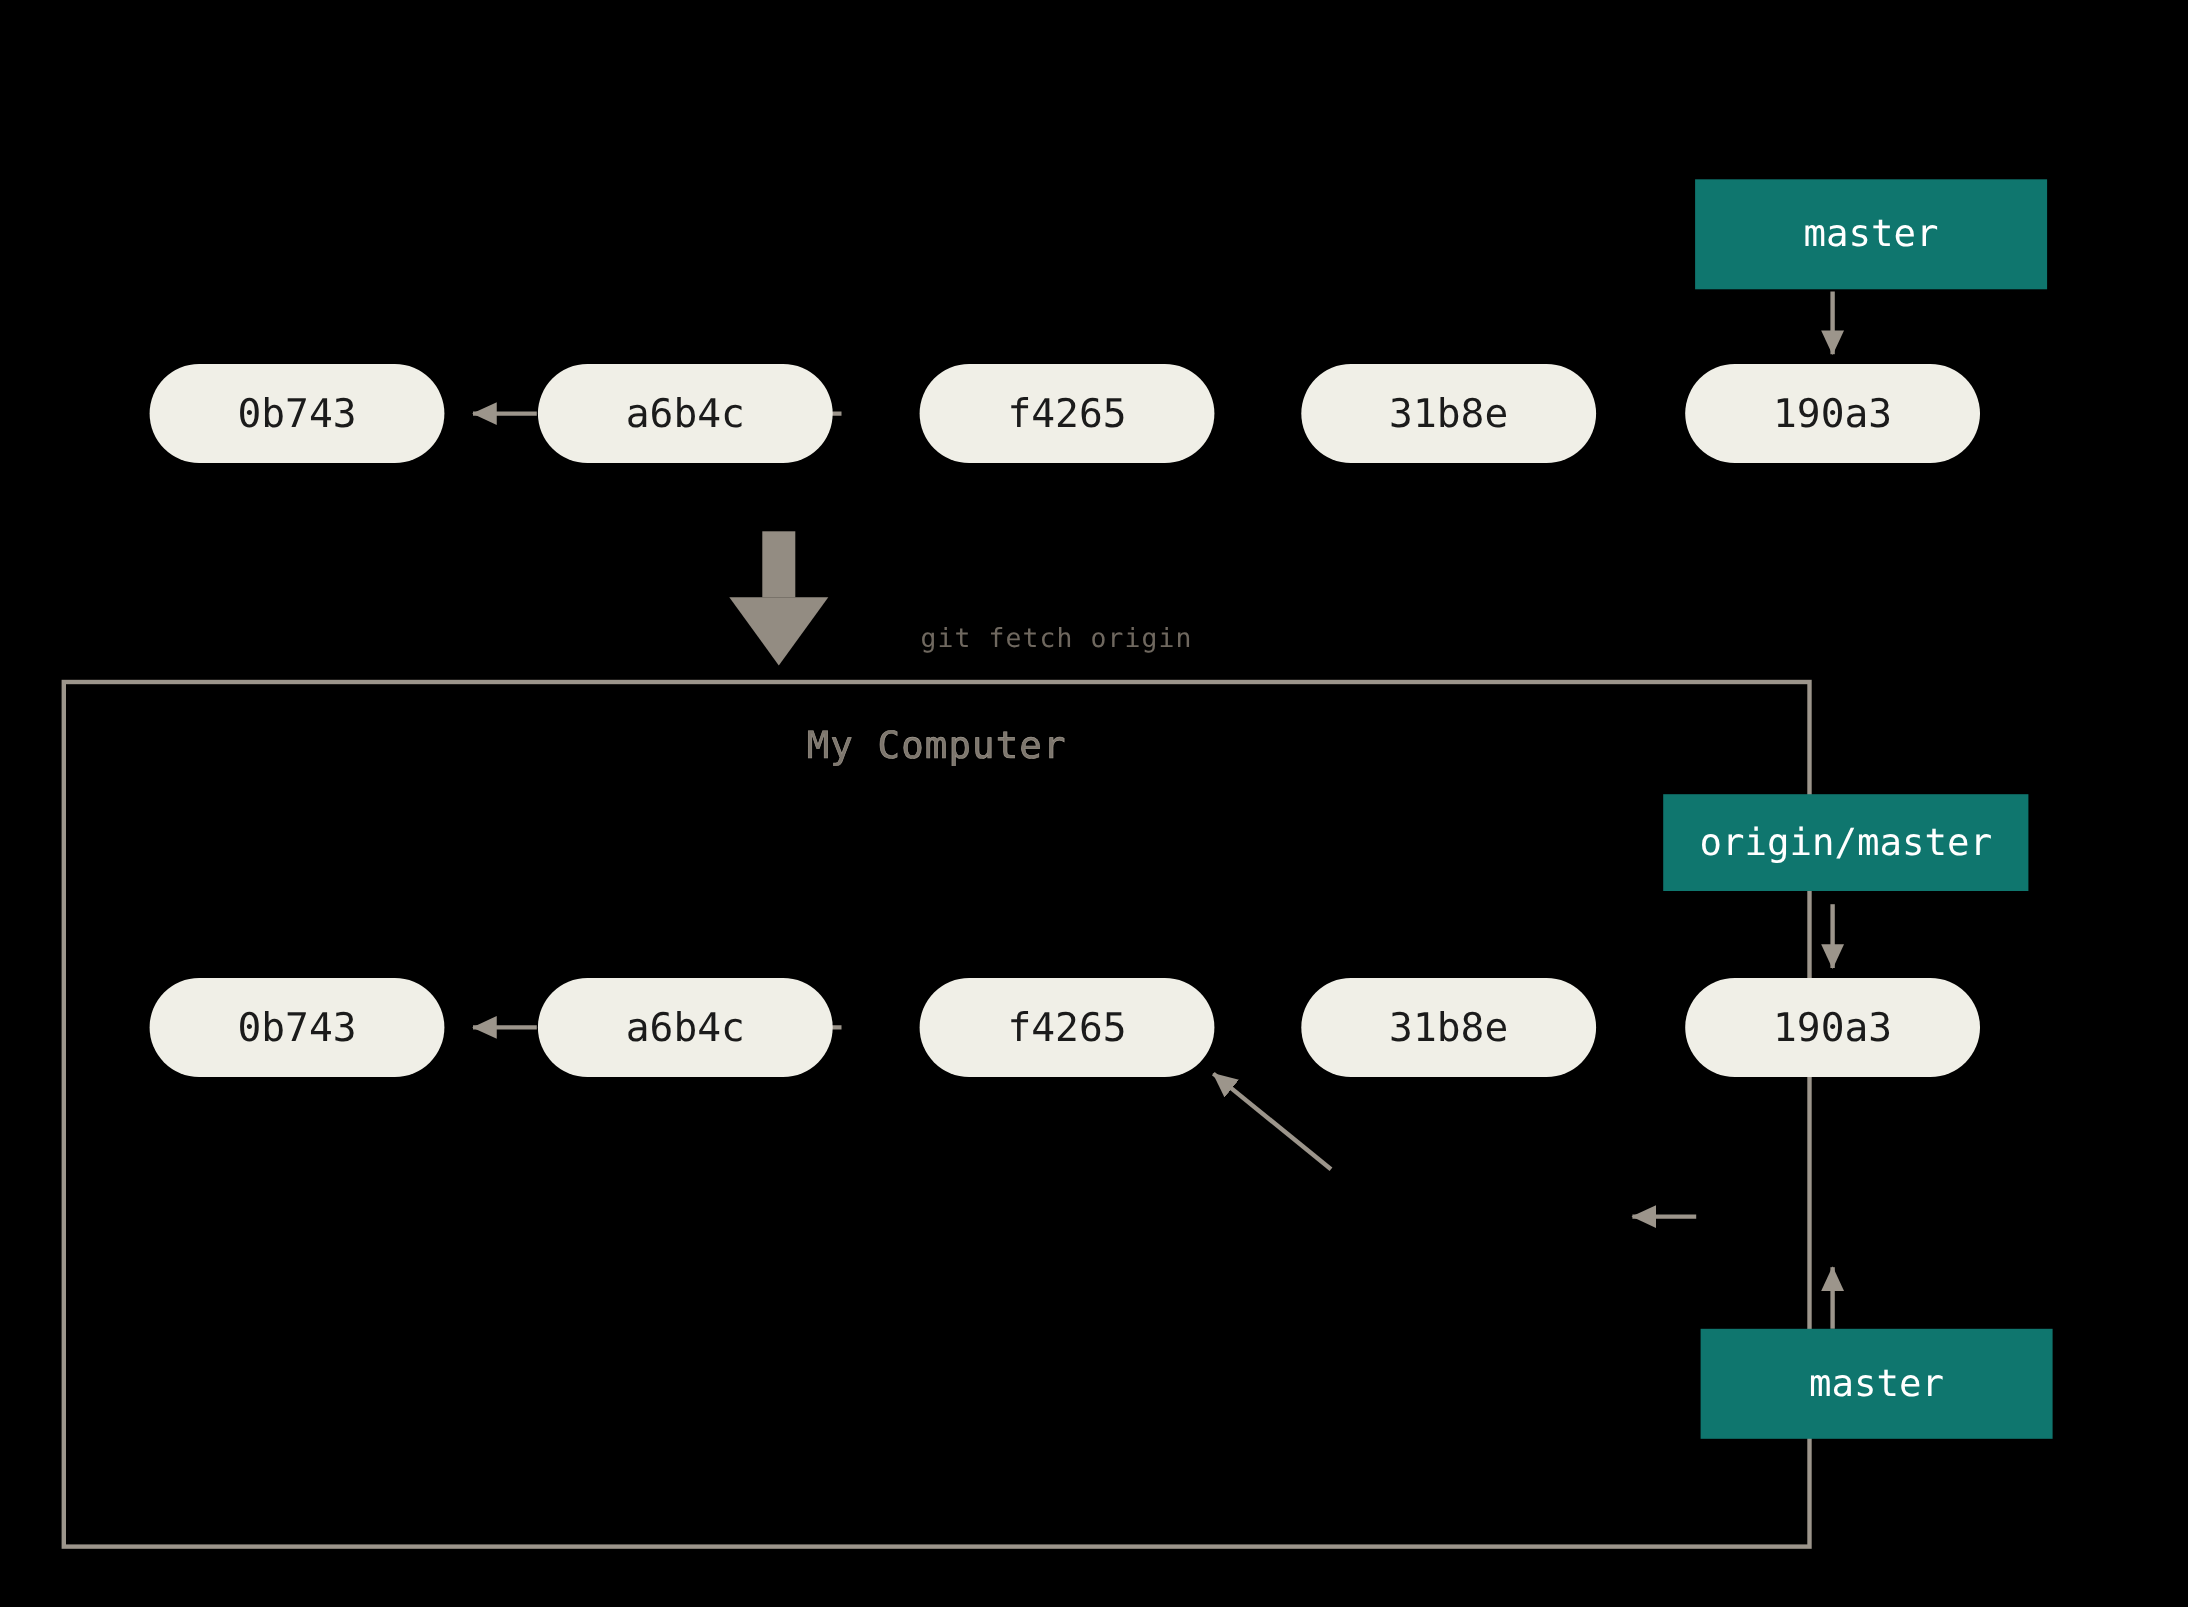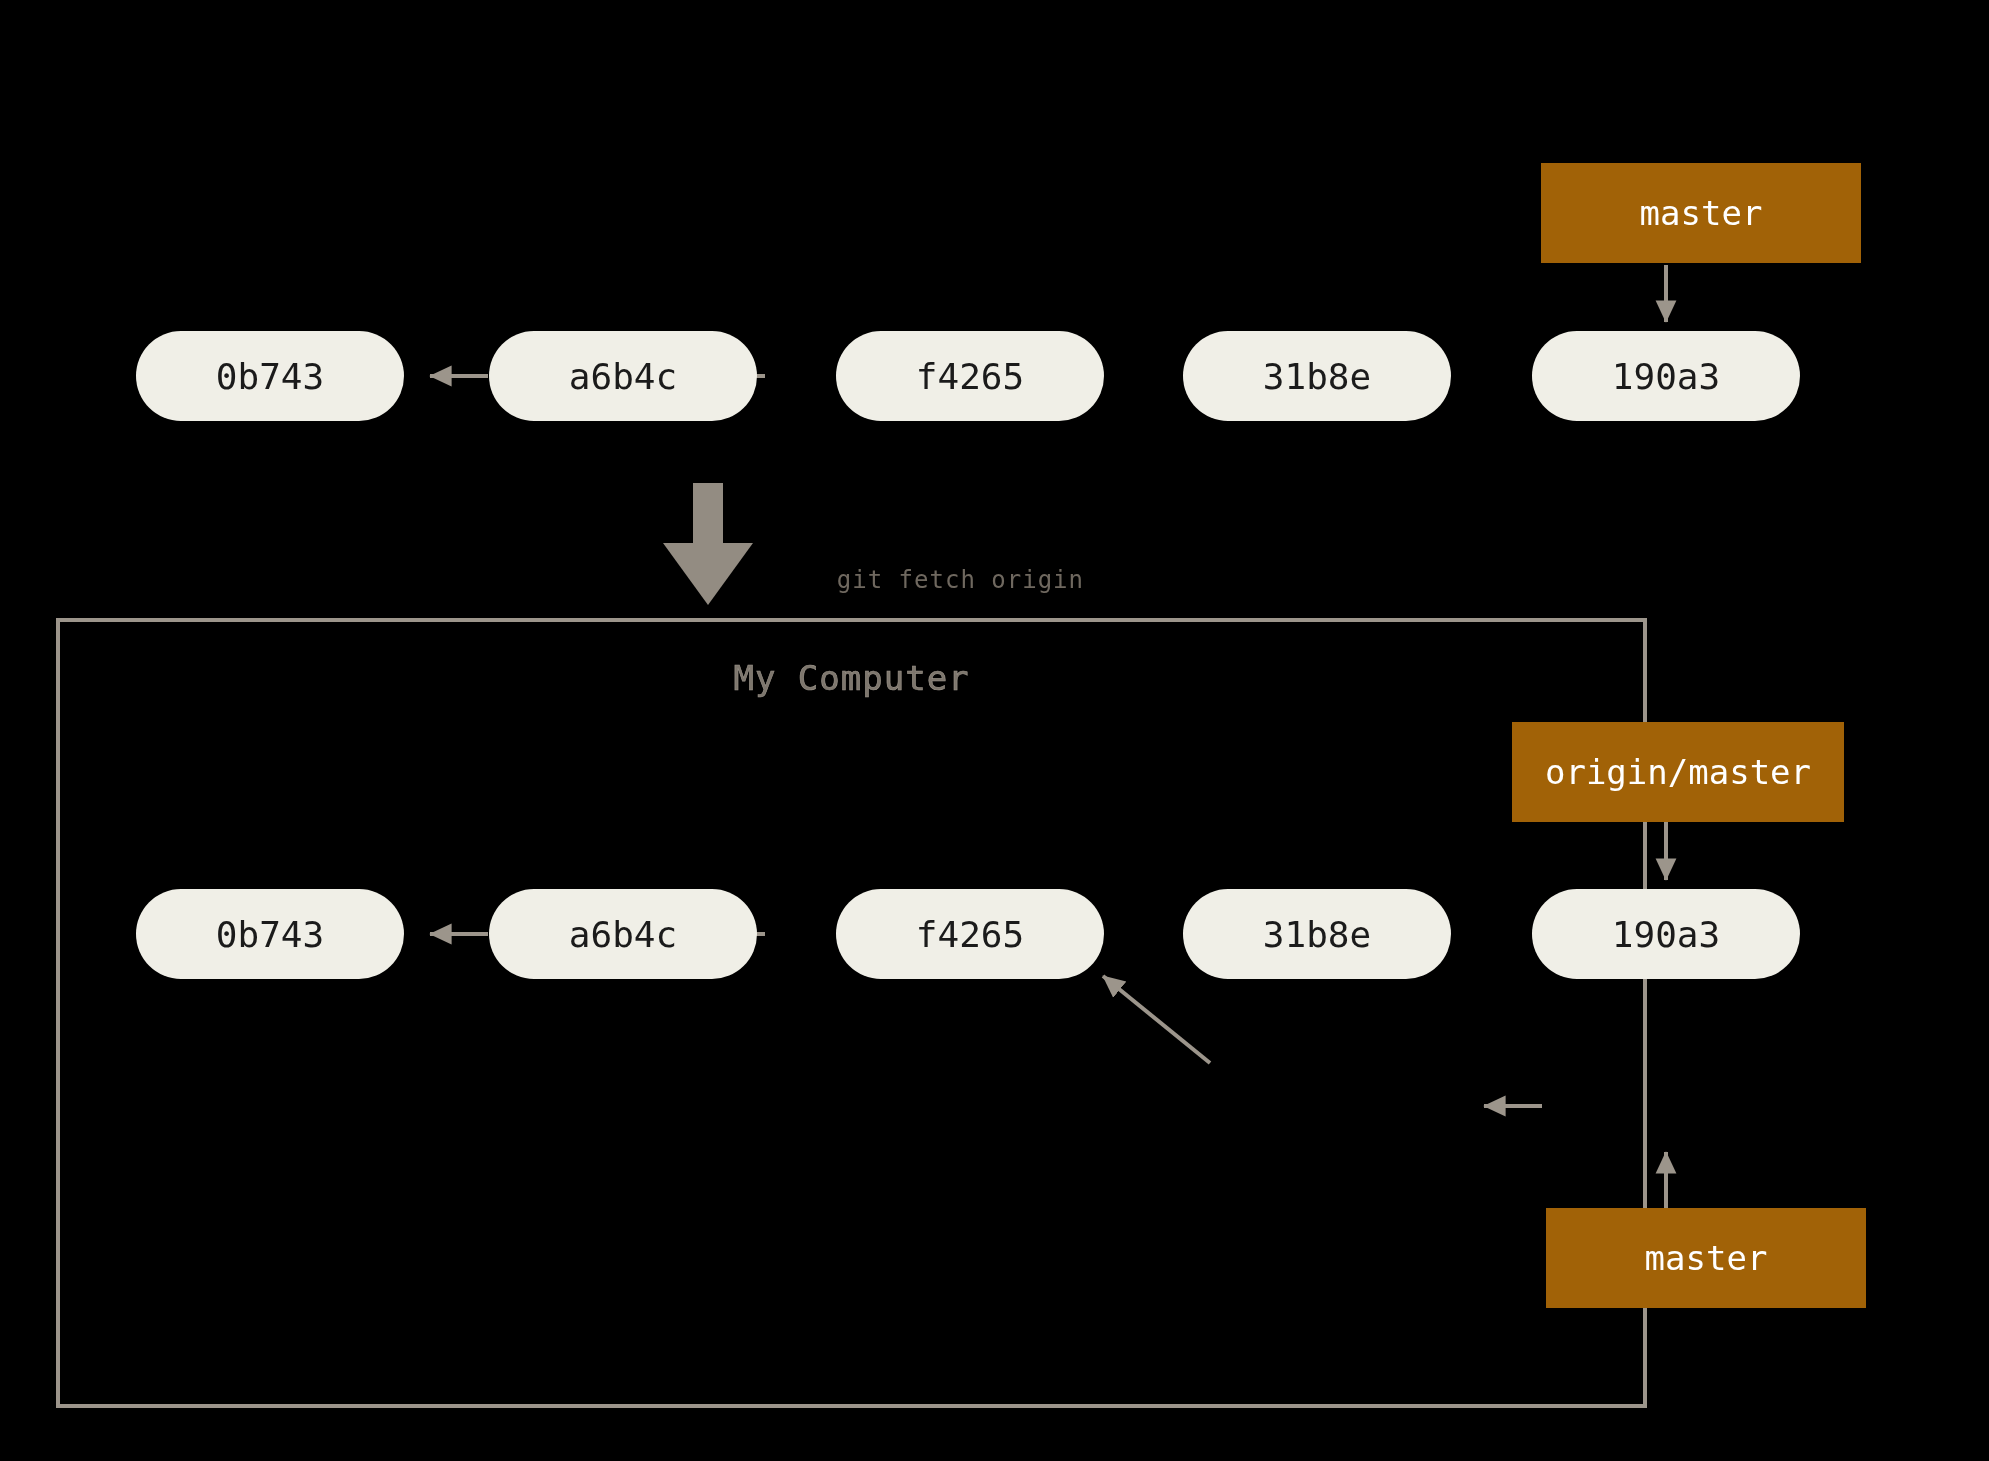--- a/index.html
+++ b/index.html
@@ -48,21 +48,21 @@
     display: flex;
     align-items: center;
     justify-content: center;
     box-sizing: border-box;
     letter-spacing: 0px;
   }
 
   
   .branch {
     position: absolute;
-    background: #a16207;
+    background: #0f766e;
     color: #ffffff;
     font-family: "DejaVu Sans Mono", "Liberation Mono", monospace;
     font-size: 34px;
     display: flex;
     align-items: center;
     justify-content: center;
     box-sizing: border-box;
     letter-spacing: 0px;
   }
 
@@ -165,20 +165,20 @@
     <span>f4265</span>
   </div>
   <div class="commit" style="left:1183px; top:889px; width:268px; height:90px;">
     <span>31b8e</span>
   </div>
   <div class="commit" style="left:1532px; top:889px; width:268px; height:90px;">
     <span>190a3</span>
   </div>
 
 
-  <div class="branch" style="left:1512px; top:722px; width:332px; height:100px;">
+  <div class="branch" style="left:1512px; top:722px; width:332px; height:88px;">
     <span>origin/master</span>
   </div>
   <div class="branch" style="left:1546px; top:1208px; width:320px; height:100px;">
     <span>master</span>
   </div>
 
 </div>
 
 </body></html>

